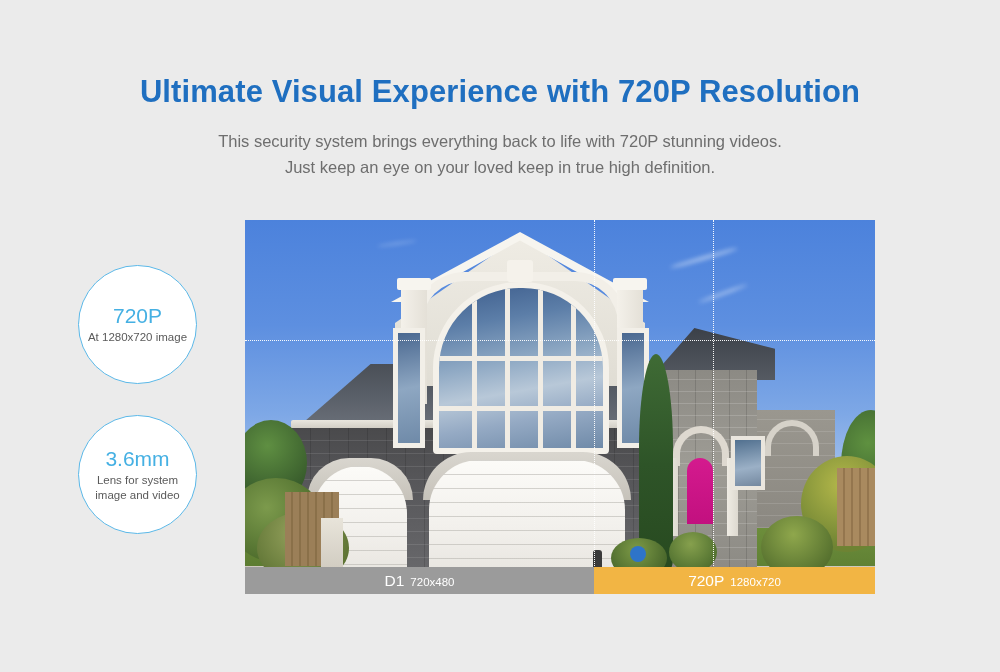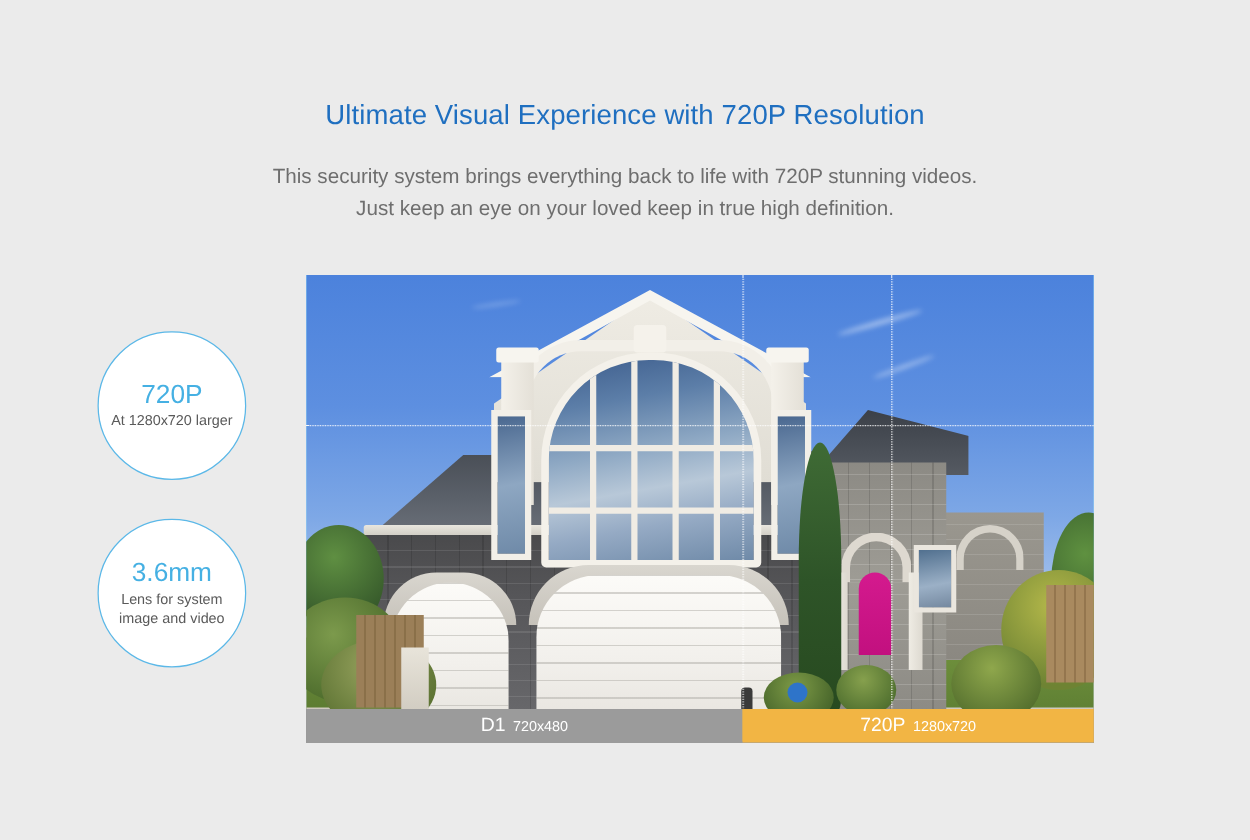--- a/index.html
+++ b/index.html
@@ -11,22 +11,22 @@
     font-family: "Liberation Sans", sans-serif;
     overflow: hidden;
     position: relative;
   }
 
   
   #header { width: 100%; text-align: center; padding-top: 72px; }
 
   #page-title {
     color: #1f6fc0;
-    font-size: 22px;
-    font-weight: 400;
+    font-size: 31px;
+    font-weight: 700;
     letter-spacing: 0.1px;
     line-height: 40px;
   }
 
   #subtitle {
     margin-top: 16px;
     color: #6e6e6e;
     font-size: 16.5px;
     line-height: 26px;
     font-weight: 400;
@@ -67,21 +67,21 @@
   }
 
   
   #photo-panel {
     position: absolute;
     left: 245px;
     top: 220px;
     width: 630px;
     height: 374px;
     overflow: hidden;
-    background: #7dd3fc;
+    background: #7f1d1d;
   }
 
   #photo-scene {
     position: absolute;
     inset: 0;
     overflow: hidden;
   }
 
   
   .sky {
@@ -375,21 +375,21 @@
 <div id="header">
   <h1 id="page-title">Ultimate Visual Experience with 720P Resolution</h1>
   <div id="subtitle">
     <span class="sub-line">This security system brings everything back to life with 720P stunning videos.</span>
     <span class="sub-line">Just keep an eye on your loved keep in true high definition.</span>
   </div>
 </div>
 
 <div class="badge" id="badge-resolution">
   <div class="badge-title">720P</div>
-  <div class="badge-sub">At 1280x720 larger</div>
+  <div class="badge-sub">At 1280x720 image</div>
 </div>
 
 <div class="badge" id="badge-lens">
   <div class="badge-title">3.6mm</div>
   <div class="badge-sub">Lens for system</div>
   <div class="badge-sub">image and video</div>
 </div>
 
 <div id="photo-panel">
 

